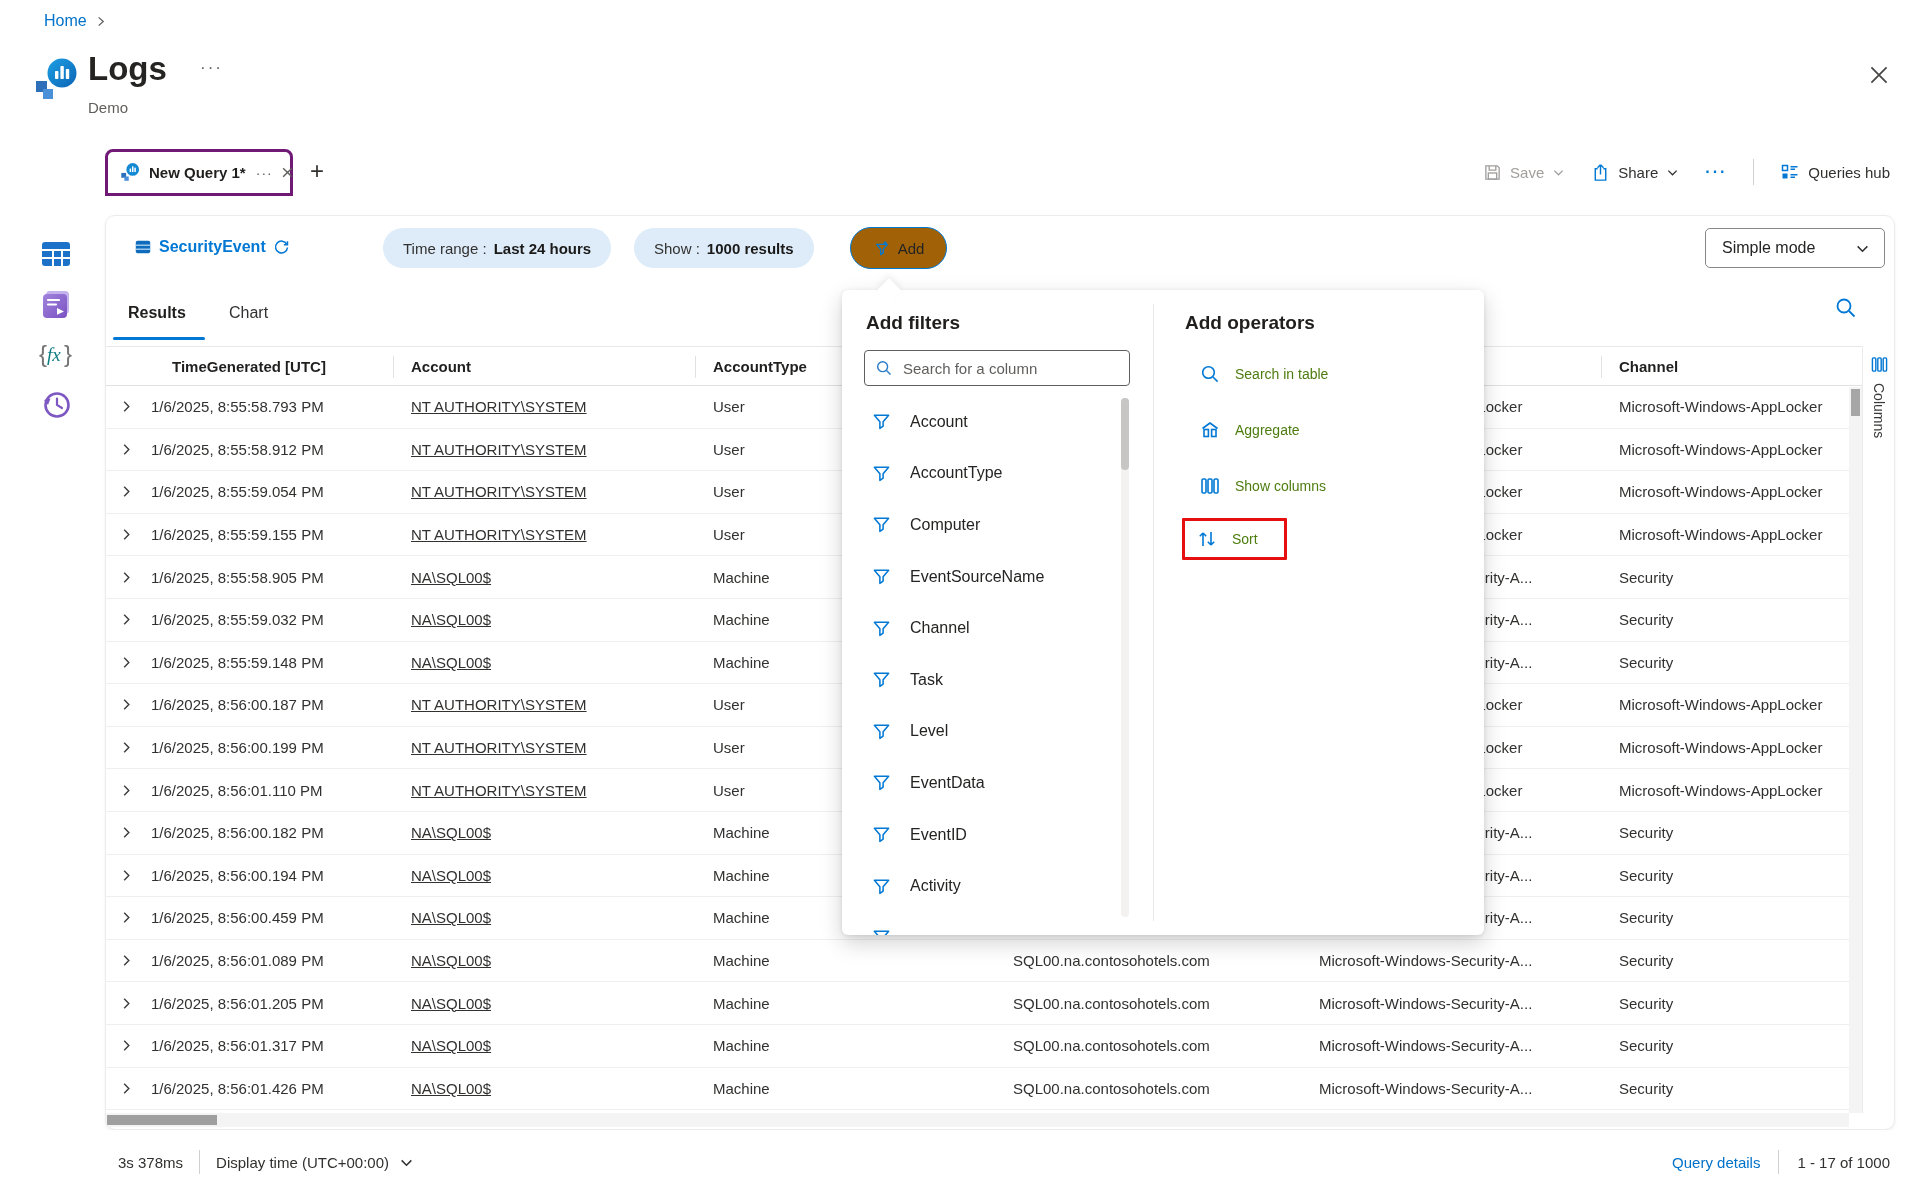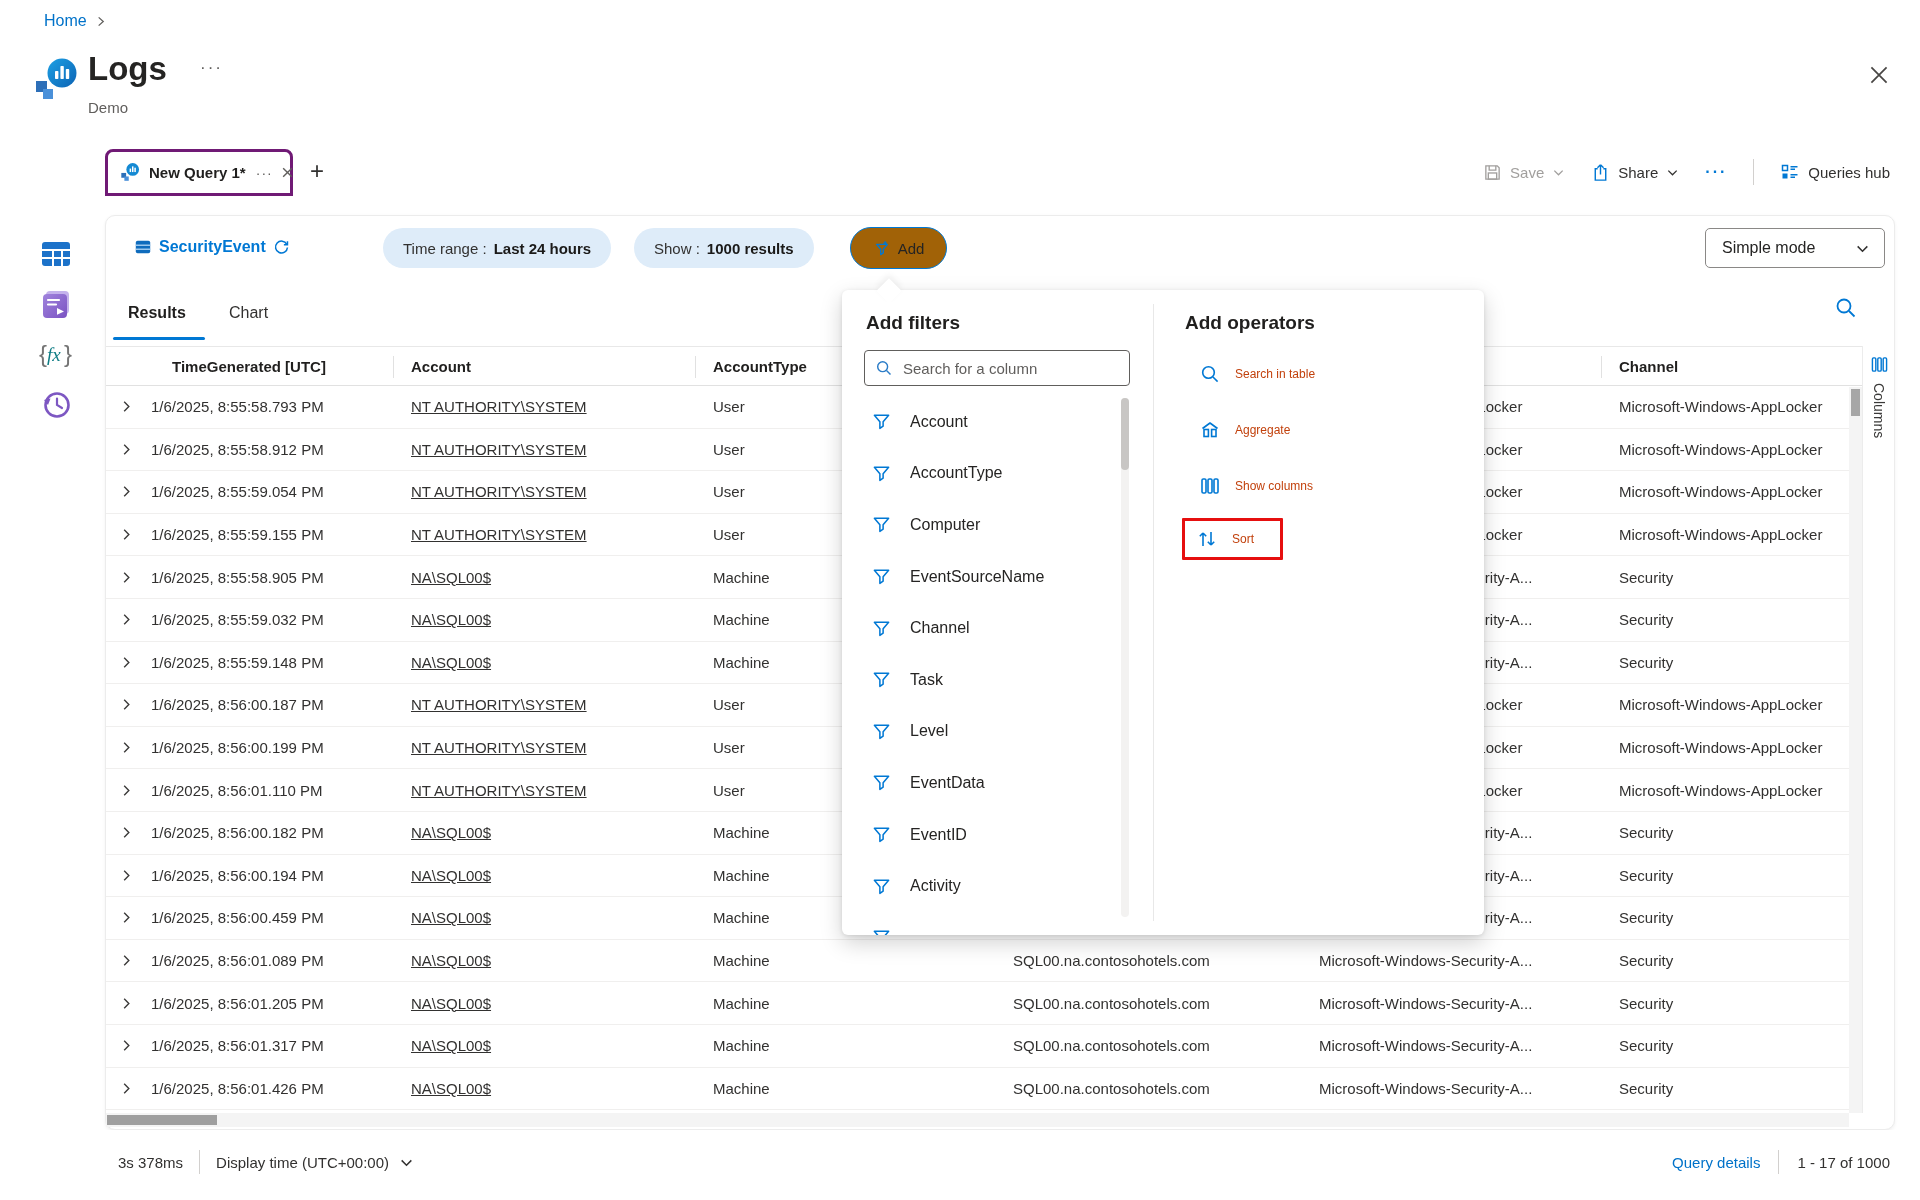--- a/index.html
+++ b/index.html
@@ -99,21 +99,21 @@
   .pp-search input{border:none;outline:none;flex:1;font-size:15px;color:#323130;font-family:inherit;background:transparent;}
   .pp-search input::placeholder{color:#605e5c;}
   .filter-list{position:absolute;left:0;top:106px;width:276px;}
   .filter-item{height:51.6px;display:flex;align-items:center;gap:19px;padding-left:30px;cursor:pointer;font-size:16px;color:#252423;}
   .pp-scroll{position:absolute;left:279px;top:108px;width:8px;height:519px;background:#f3f2f1;border-radius:4px;}
   .pp-scroll .thumb{position:absolute;left:0;top:0;width:8px;height:72px;background:#c8c6c4;border-radius:4px;}
   .pp-divider{position:absolute;left:311px;top:14px;width:1px;height:617px;background:#e8e8e8;}
   .pp-right{position:absolute;left:312px;top:0;width:330px;height:100%;}
   .pp-right .pp-title{position:absolute;left:31px;top:22px;}
   .op-list{position:absolute;left:0;top:60px;width:100%;}
-  .op-item{display:flex;align-items:center;gap:15px;font-size:12px;color:#c2410c;padding:11px 12px;margin:0 0 8px 31px;cursor:pointer;width:fit-content;border:3px solid transparent;border-radius:1px;}
+  .op-item{display:flex;align-items:center;gap:15px;font-size:14px;color:#4d7c0f;padding:11px 12px;margin:0 0 8px 31px;cursor:pointer;width:fit-content;border:3px solid transparent;border-radius:1px;}
   .op-item.highlight{border-color:#e60f0f;margin-left:28px;padding:8px 26px 8px 12px;}
 
   svg{display:block;}
 </style>
 </head>
 <body>
 
 <div id="app">
 
   <div class="breadcrumb">

